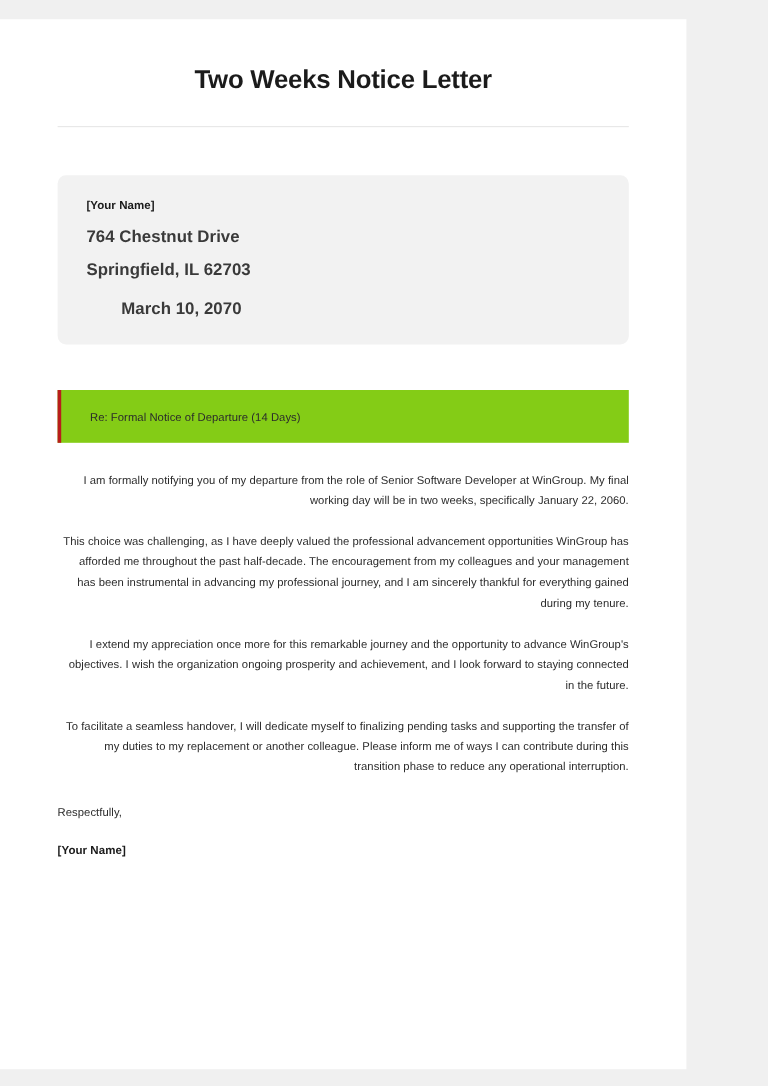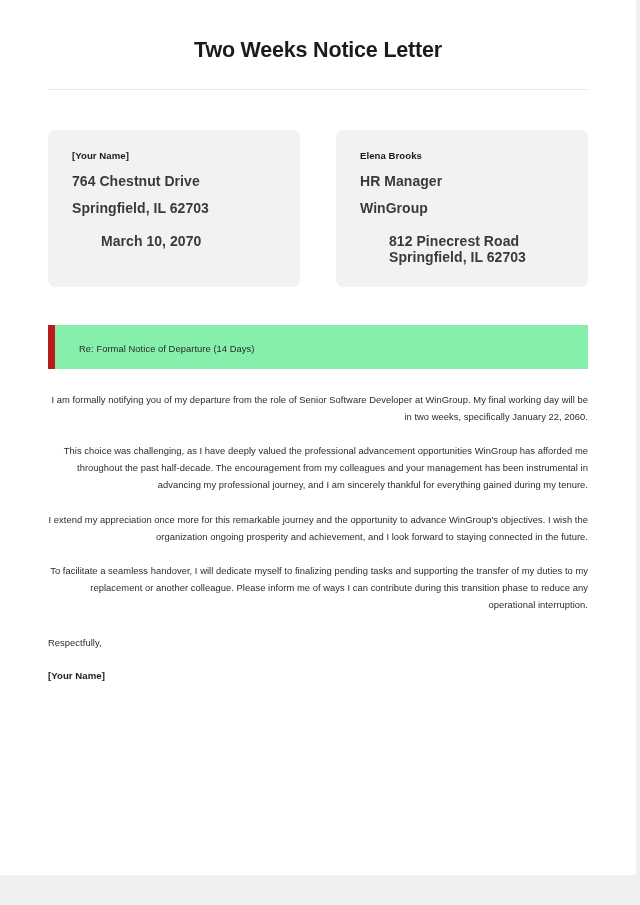--- a/index.html
+++ b/index.html
@@ -9,23 +9,23 @@
   body {
     width: 640px;
     height: 905px;
     background: #f0f0f0;
     font-family: "Liberation Sans", sans-serif;
     -webkit-font-smoothing: antialiased;
   }
 
   .page {
     position: absolute;
-    top: 0;
+    top: 16px;
     left: 0;
-    width: 636px;
+    width: 572px;
     height: 875px;
     background: #ffffff;
     box-sizing: border-box;
   }
 
   
   .doc-header {
     padding-top: 38px;
     text-align: center;
   }
@@ -69,22 +69,22 @@
     margin-bottom: 11px;
     letter-spacing: 0.05px;
     font-weight: bold;
   }
   .addr-line.last { margin-bottom: 0; }
   .addr-gap { margin-top: 17px; padding-left: 29px; }
 
   
   .subject-bar {
     margin: 38px 48px 0 48px;
-    background: #86efac;
-    border-left: 7px solid #b91c1c;
+    background: #84cc16;
+    border-left: 3px solid #b91c1c;
     padding: 13px 0 13px 24px;
     box-sizing: border-box;
   }
   .subject-text {
     font-size: 9.4px;
     color: #2b2b2b;
     letter-spacing: 0.05px;
   }
 
   
@@ -149,26 +149,20 @@
 
   <div class="address-row">
 
     <div class="address-card">
       <div class="addr-name">[Your Name]</div>
       <div class="addr-line">764 Chestnut Drive</div>
       <div class="addr-line last">Springfield, IL 62703</div>
       <div class="addr-line last addr-gap">March 10, 2070</div>
     </div>
 
-    <div class="address-card">
-      <div class="addr-name">Elena Brooks</div>
-      <div class="addr-line">HR Manager</div>
-      <div class="addr-line last">WinGroup</div>
-      <div class="addr-line last addr-gap">812 Pinecrest Road Springfield, IL 62703</div>
-    </div>
 
   </div>
 
   <div class="subject-bar">
     <span class="subject-text">Re: Formal Notice of Departure (14 Days)</span>
   </div>
 
   <div class="letter-body">
 
 

